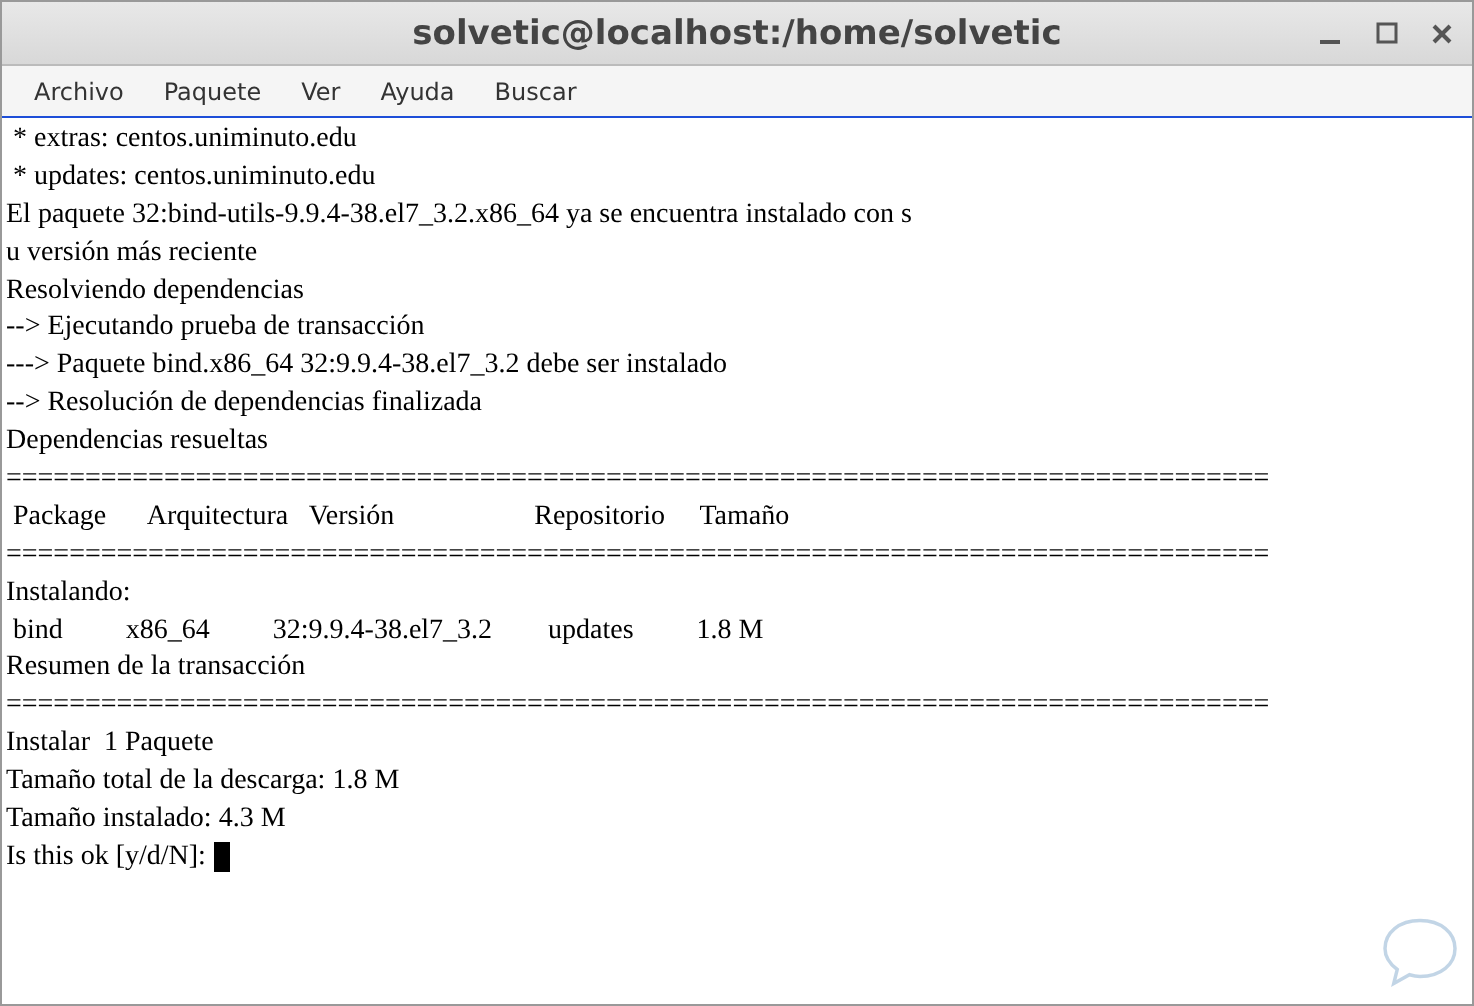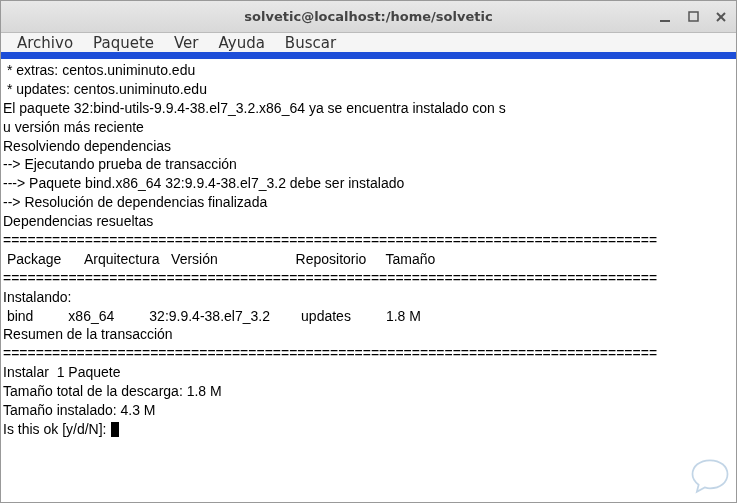--- a/index.html
+++ b/index.html
@@ -23,21 +23,21 @@
       flex-direction: column;
     }
     .titlebar {
       height: 32px;
       background: linear-gradient(to bottom, #e8e8e8, #d8d8d8);
       border-bottom: 1px solid #bbb;
       display: flex;
       align-items: center;
       justify-content: center;
       position: relative;
-      font-size: 13px;
+      font-size: 17px;
       font-weight: bold;
       color: #444;
     }
     .window-controls {
       position: absolute;
       right: 8px;
       top: 50%;
       transform: translateY(-50%);
       display: flex;
       gap: 14px;
@@ -50,34 +50,34 @@
       align-items: center;
       justify-content: center;
       cursor: pointer;
       color: #555;
       font-size: 14px;
       font-weight: bold;
     }
     .menubar {
       height: 26px;
       background: #f5f5f5;
-      border-bottom: 7px solid #1d4ed8;
+      border-bottom: 1px solid #1d4ed8;
       display: flex;
       align-items: center;
       padding: 0 6px;
-      font-size: 15px;
+      font-size: 12px;
       color: #333;
     }
     .menu-item {
       padding: 3px 10px;
       cursor: pointer;
     }
     .terminal-body {
       flex: 1;
-      font-family: Liberation Sans, sans-serif;
+      font-family: Liberation Serif, serif;
       font-size: 14px;
       line-height: 1.35;
       color: #000;
       background: #fff;
       overflow: hidden;
       white-space: pre;
       padding: 2px 2px;
     }
     .terminal-line {
       white-space: pre;

